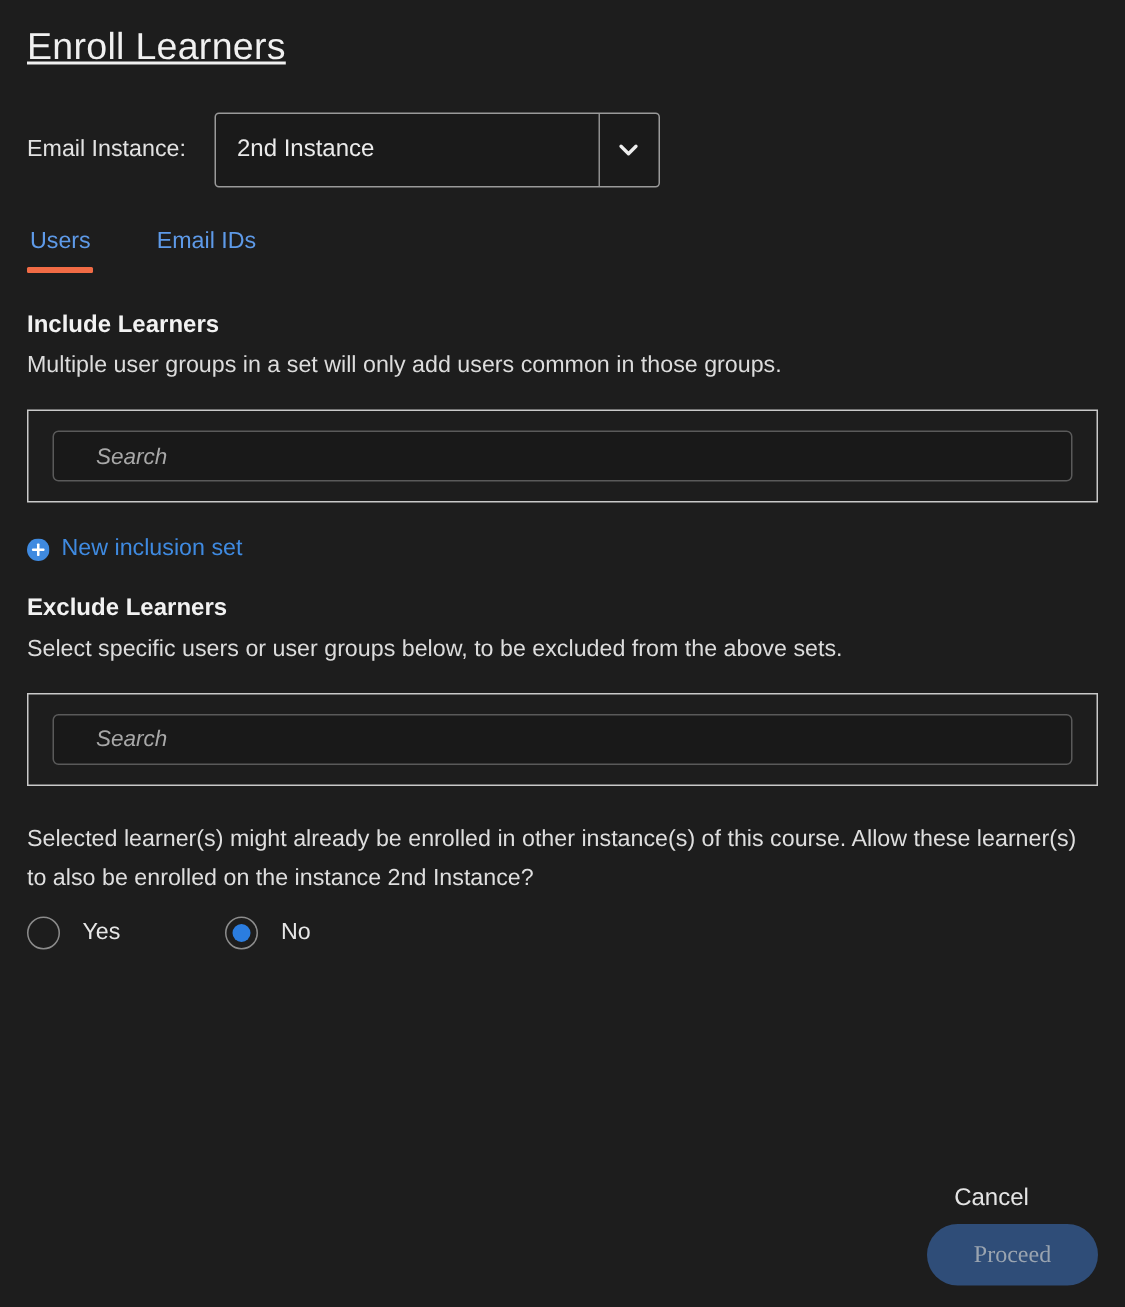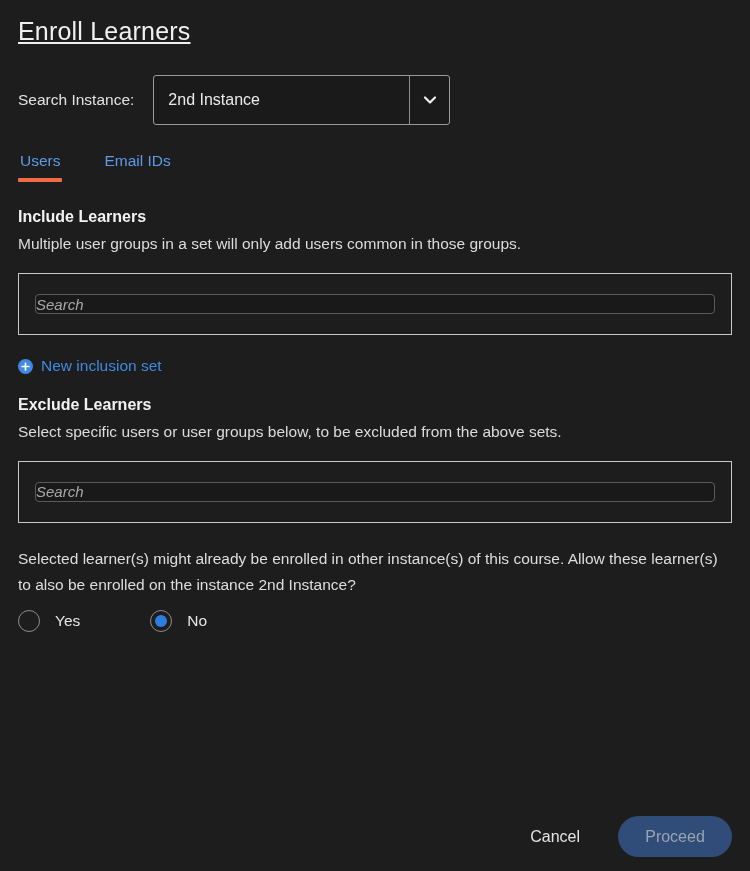--- a/index.html
+++ b/index.html
@@ -127,29 +127,29 @@
     background: #1d1d1d;
     box-sizing: border-box;
     width: 714px;
     height: 62px;
     display: flex;
     align-items: center;
     padding: 0 16px;
   }
   .search-input {
     flex: 1;
-    height: 20px;
+    height: 34px;
     background: #191919;
     border: 1px solid #5a5a5a;
     border-radius: 4px;
     box-sizing: border-box;
     color: #e6e6e6;
     font-family: "Liberation Sans", sans-serif;
     font-size: 15px;
-    padding: 0 0;
+    padding: 0 28px;
     outline: none;
   }
   .search-input::placeholder {
     color: #a8a8a8;
     font-style: italic;
     font-size: 15px;
   }
 
   
   .add-link {
@@ -216,52 +216,53 @@
     margin-left: 15px;
   }
 
   
   .footer {
     position: absolute;
     right: 18px;
     bottom: 14px;
     display: flex;
     align-items: center;
+    flex-direction: column;
   }
   .cancel-btn {
     background: none;
     border: none;
     color: #e4e4e4;
     font-family: "Liberation Sans", sans-serif;
     font-size: 16px;
     padding: 8px 10px;
     cursor: pointer;
   }
   .proceed-btn {
     margin-left: 28px;
     background: #2f4d78;
     color: #9aa4b0;
     border: none;
     border-radius: 21px;
-    font-family: Liberation Sans, sans-serif;
+    font-family: Liberation Serif, serif;
     font-size: 16px;
     width: 114px;
     height: 41px;
     cursor: default;
   }
 </style>
 </head>
 <body>
 
 <div class="page">
 
   <h1 class="page-title">Enroll Learners</h1>
 
   <div class="instance-row">
-    <div class="instance-label">Search Instance:</div>
+    <div class="instance-label">Email Instance:</div>
     <div class="select-wrap">
       <div class="select-value">2nd Instance</div>
       <div class="select-arrow">
         <svg width="18" height="18" viewBox="0 0 18 18" aria-hidden="true">
           <path d="M4 6.5 L9 11.5 L14 6.5" fill="none" stroke="#eeeeee" stroke-width="2.2" stroke-linecap="round" stroke-linejoin="round"></path>
         </svg>
       </div>
     </div>
   </div>
 

